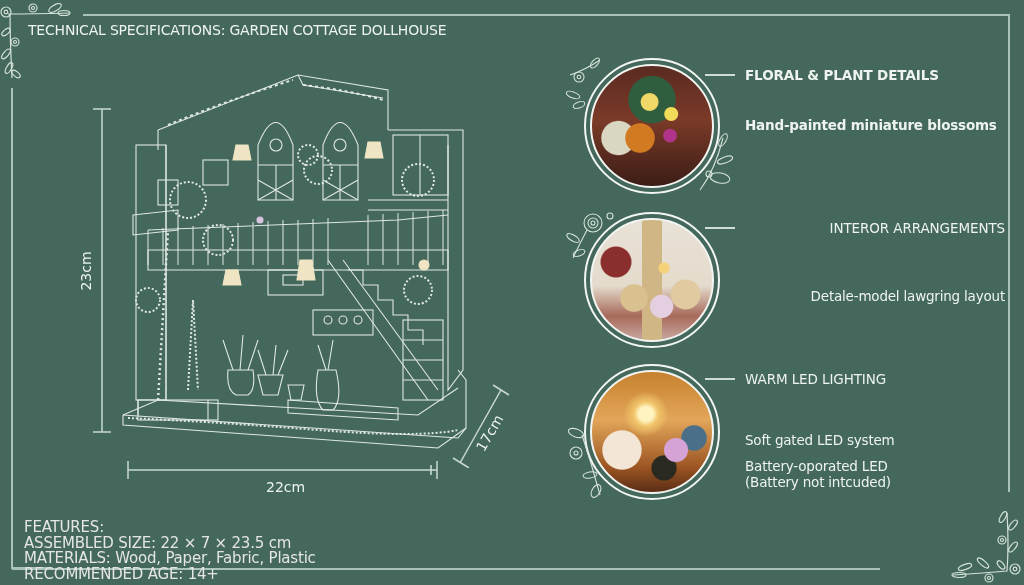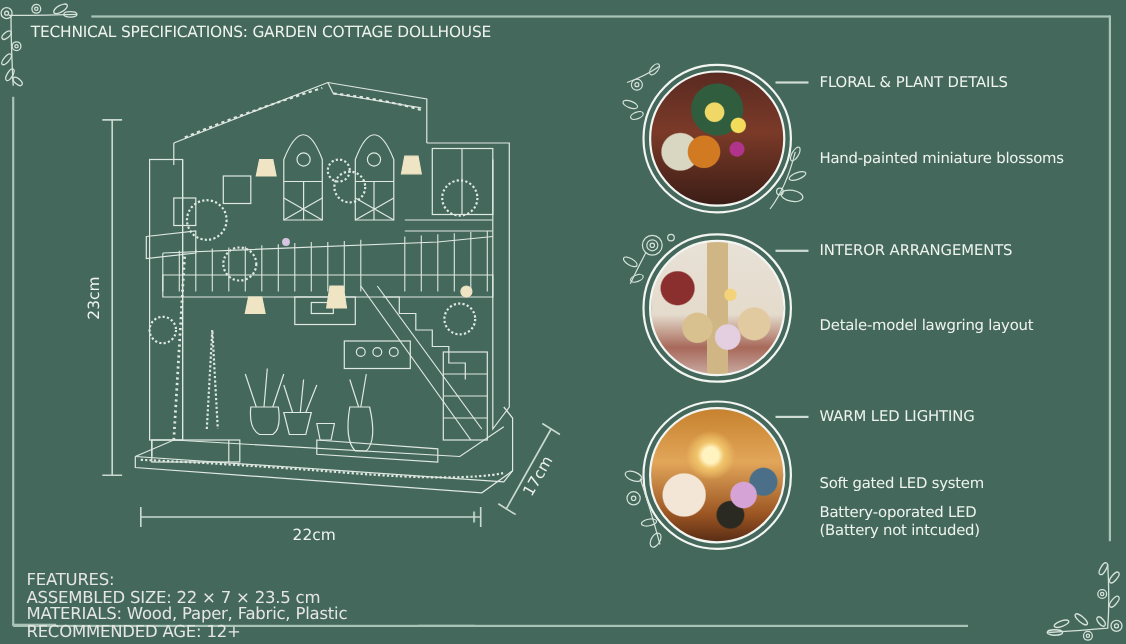--- a/index.html
+++ b/index.html
@@ -199,21 +199,21 @@
     <path d="M182 190 L194 190 L197 210 L179 210 Z" fill="#efe5c4" stroke="#efe5c4"></path>
     <circle cx="306" cy="195" r="5" fill="#efe5c4" stroke="#efe5c4"></circle>
     <circle cx="142" cy="150" r="3" fill="#d7c4e0" stroke="#d7c4e0"></circle>
   </svg>
 </div>
 
 <div class="abs features">
   <div>FEATURES:</div>
   <div>ASSEMBLED SIZE: 22 × 7 × 23.5 cm</div>
   <div>MATERIALS: Wood, Paper, Fabric, Plastic</div>
-  <div>RECOMMENDED AGE: 12+</div>
+  <div>RECOMMENDED AGE: 14+</div>
 </div>
 
 <div class="circle" style="left:584px; top:58px;">
   <div class="inner" style="background: radial-gradient(circle at 40% 60%, #d27a22 0 14%, transparent 15%), radial-gradient(circle at 48% 30%, #f0d866 0 8%, transparent 9%), radial-gradient(circle at 66% 40%, #f3dc59 0 6%, transparent 7%), radial-gradient(circle at 65% 58%, #b0358a 0 6%, transparent 7%), radial-gradient(circle at 22% 60%, #d9d7c2 0 14%, transparent 15%), radial-gradient(circle at 50% 28%, #2f5d3e 0 22%, transparent 23%), linear-gradient(180deg, #5a2a22 0%, #7b3a28 45%, #3b1d16 100%);">
   </div>
 </div>
 <div class="connector" style="left:705px; top:74px;"></div>
 <div class="abs" style="left:565px; top:55px;">
   <svg width="40" height="60" viewBox="0 0 40 60" fill="none" stroke="#d5e2da" stroke-width="1.1">
     <path d="M5 20 Q20 15 35 5"></path>
@@ -226,42 +226,42 @@
 </div>
 <div class="abs" style="left:695px; top:130px;">
   <svg width="45" height="65" viewBox="0 0 45 65" fill="none" stroke="#d5e2da" stroke-width="1.1">
     <path d="M5 60 Q20 40 28 8"></path>
     <ellipse cx="28" cy="10" rx="7" ry="3" transform="rotate(-60 28 10)"></ellipse>
     <ellipse cx="30" cy="30" rx="8" ry="3" transform="rotate(-20 30 30)"></ellipse>
     <ellipse cx="25" cy="48" rx="10" ry="5" transform="rotate(10 25 48)"></ellipse>
     <circle cx="14" cy="44" r="3"></circle>
   </svg>
 </div>
-<div class="abs feature-block" style="top:67px;">
+<div class="abs feature-block" style="top:67px;font-weight:bold;">
   <div class="feature-title">FLORAL &amp; PLANT DETAILS</div>
-  <div class="feature-desc" style="margin-top:53px;">Hand-painted miniature blossoms</div>
+  <div class="feature-desc" style="margin-top:34px;">Hand-painted miniature blossoms</div>
 </div>
 
 <div class="circle" style="left:584px; top:212px;">
   <div class="inner" style="background: radial-gradient(circle at 60% 40%, #f4d27a 0 5%, transparent 6%), radial-gradient(circle at 35% 65%, #d9c08f 0 12%, transparent 13%), radial-gradient(circle at 78% 62%, #e2caa0 0 12%, transparent 13%), radial-gradient(circle at 58% 72%, #e3cfe0 0 10%, transparent 11%), linear-gradient(90deg, transparent 42%, #cfb684 42% 58%, transparent 58%), radial-gradient(circle at 20% 35%, #8b2e2e 0 12%, transparent 13%), linear-gradient(180deg, #e8e1d6 0%, #e4dbcc 55%, #a7695a 80%, #c8a8a0 100%);">
   </div>
 </div>
 <div class="connector" style="left:705px; top:227px;"></div>
 <div class="abs" style="left:565px; top:208px;">
   <svg width="50" height="55" viewBox="0 0 50 55" fill="none" stroke="#d5e2da" stroke-width="1.1">
     <circle cx="28" cy="15" r="9"></circle>
       <circle cx="28" cy="15" r="5"></circle>
       <circle cx="28" cy="15" r="2"></circle>
     <path d="M22 22 Q15 35 8 50"></path>
     <ellipse cx="8" cy="30" rx="7" ry="3" transform="rotate(30 8 30)"></ellipse>
     <ellipse cx="14" cy="45" rx="6" ry="3" transform="rotate(-20 14 45)"></ellipse>
     <circle cx="45" cy="8" r="3"></circle>
   </svg>
 </div>
-<div class="abs feature-block" style="top:220px;">
+<div class="abs feature-block" style="top:220px;text-align:right;">
   <div class="feature-title">INTEROR ARRANGEMENTS</div>
   <div class="feature-desc" style="margin-top:52px;">Detale-model lawgring layout</div>
 </div>
 
 <div class="circle" style="left:584px; top:364px;">
   <div class="inner" style="background: radial-gradient(circle at 45% 35%, #fff3c0 0 7%, #f0c46a 12%, transparent 22%), radial-gradient(circle at 25% 65%, #f3e6d6 0 16%, transparent 17%), radial-gradient(circle at 70% 65%, #d6a3d6 0 10%, transparent 11%), radial-gradient(circle at 85% 55%, #4b6f88 0 10%, transparent 11%), radial-gradient(circle at 60% 80%, #2a2a22 0 10%, transparent 11%), linear-gradient(180deg, #c7822e 0%, #e2a65a 40%, #9a5422 80%, #5a2e16 100%);">
   </div>
 </div>
 <div class="connector" style="left:705px; top:378px;"></div>
 <div class="abs" style="left:562px; top:425px;">

